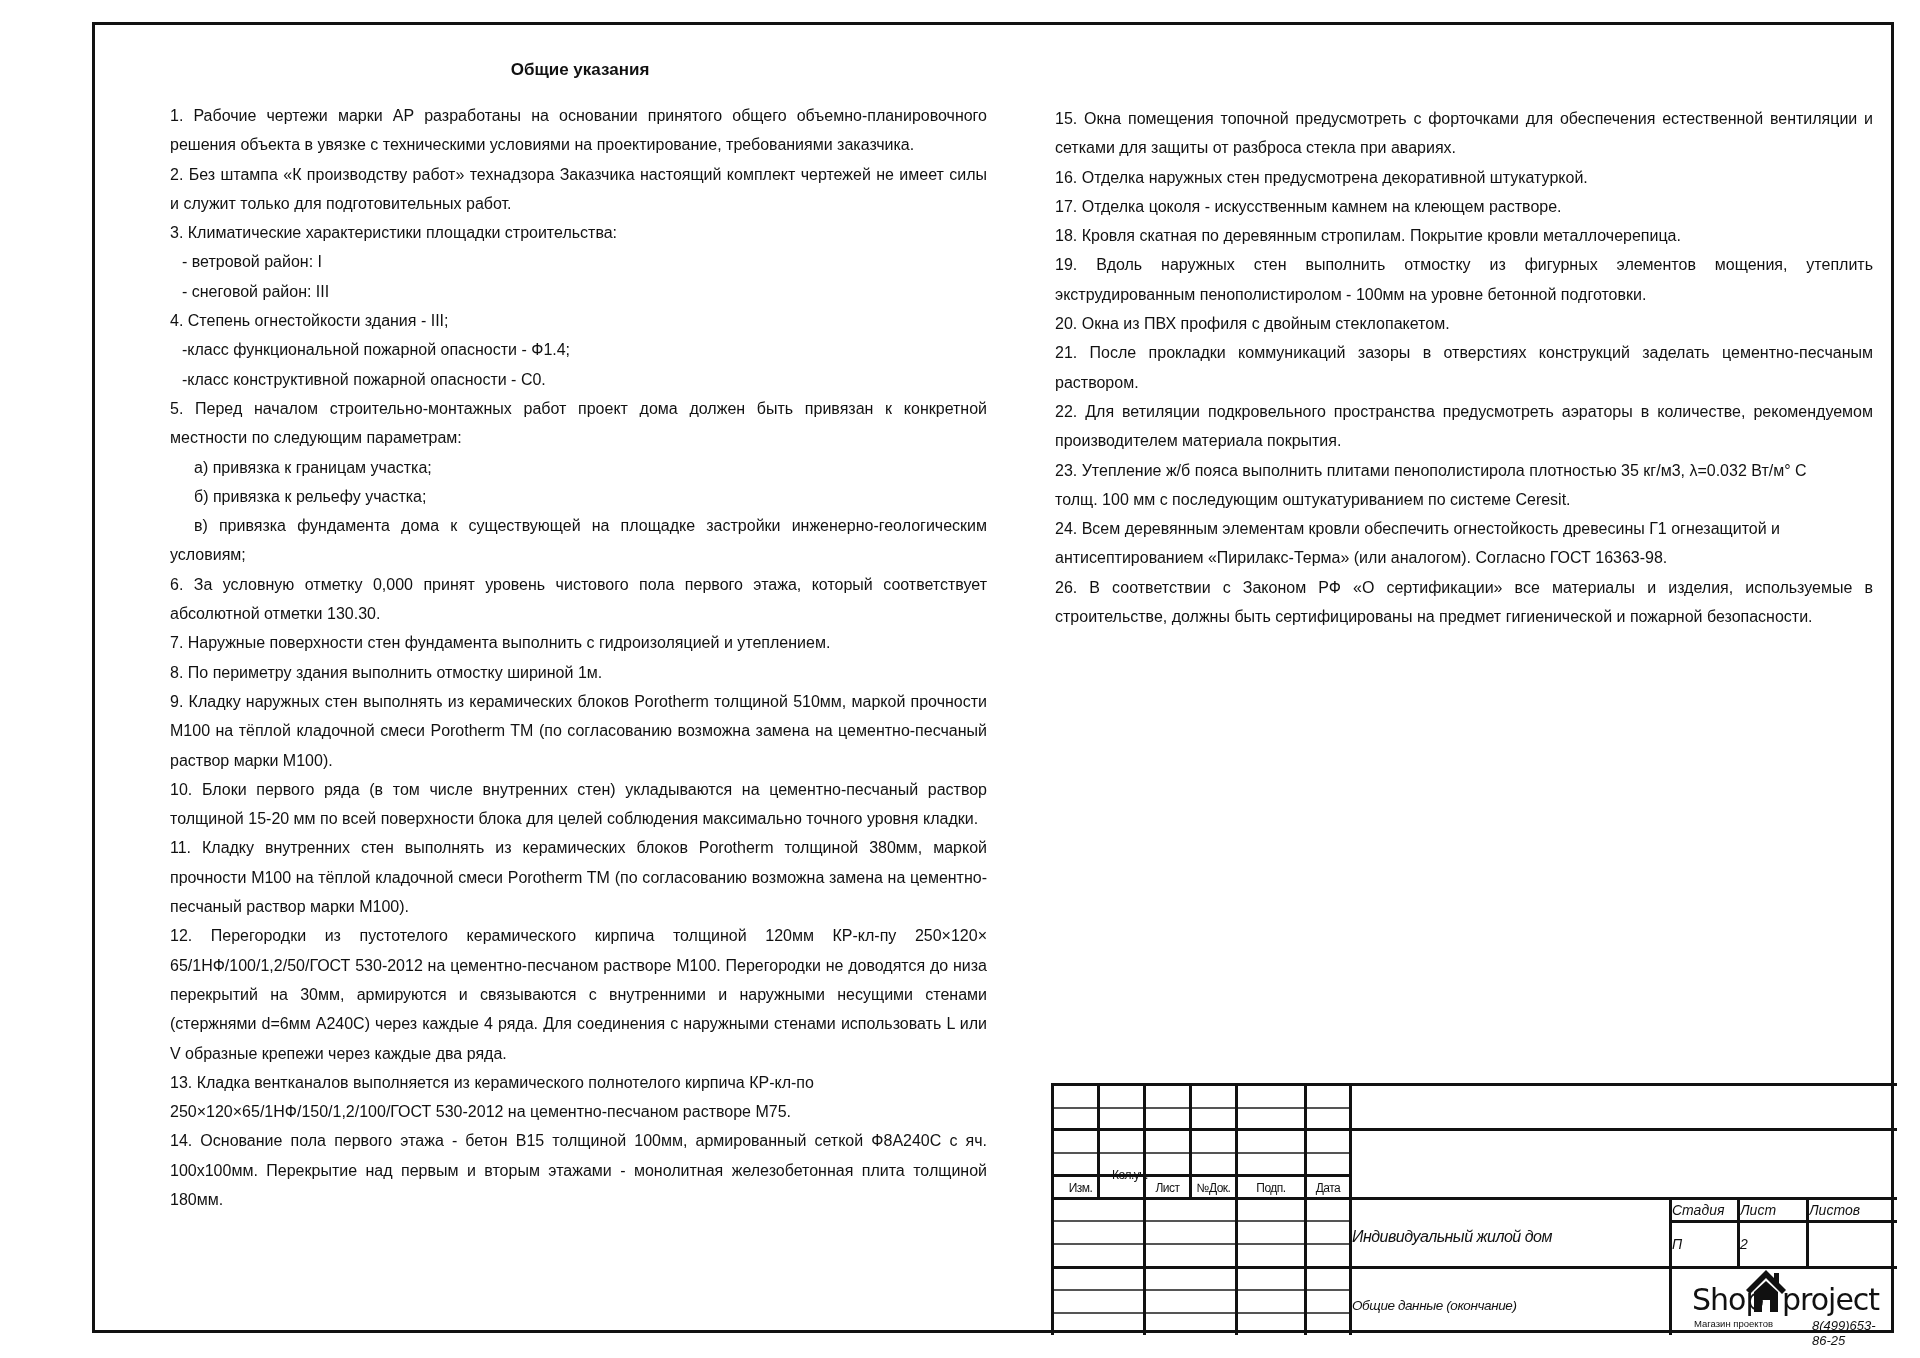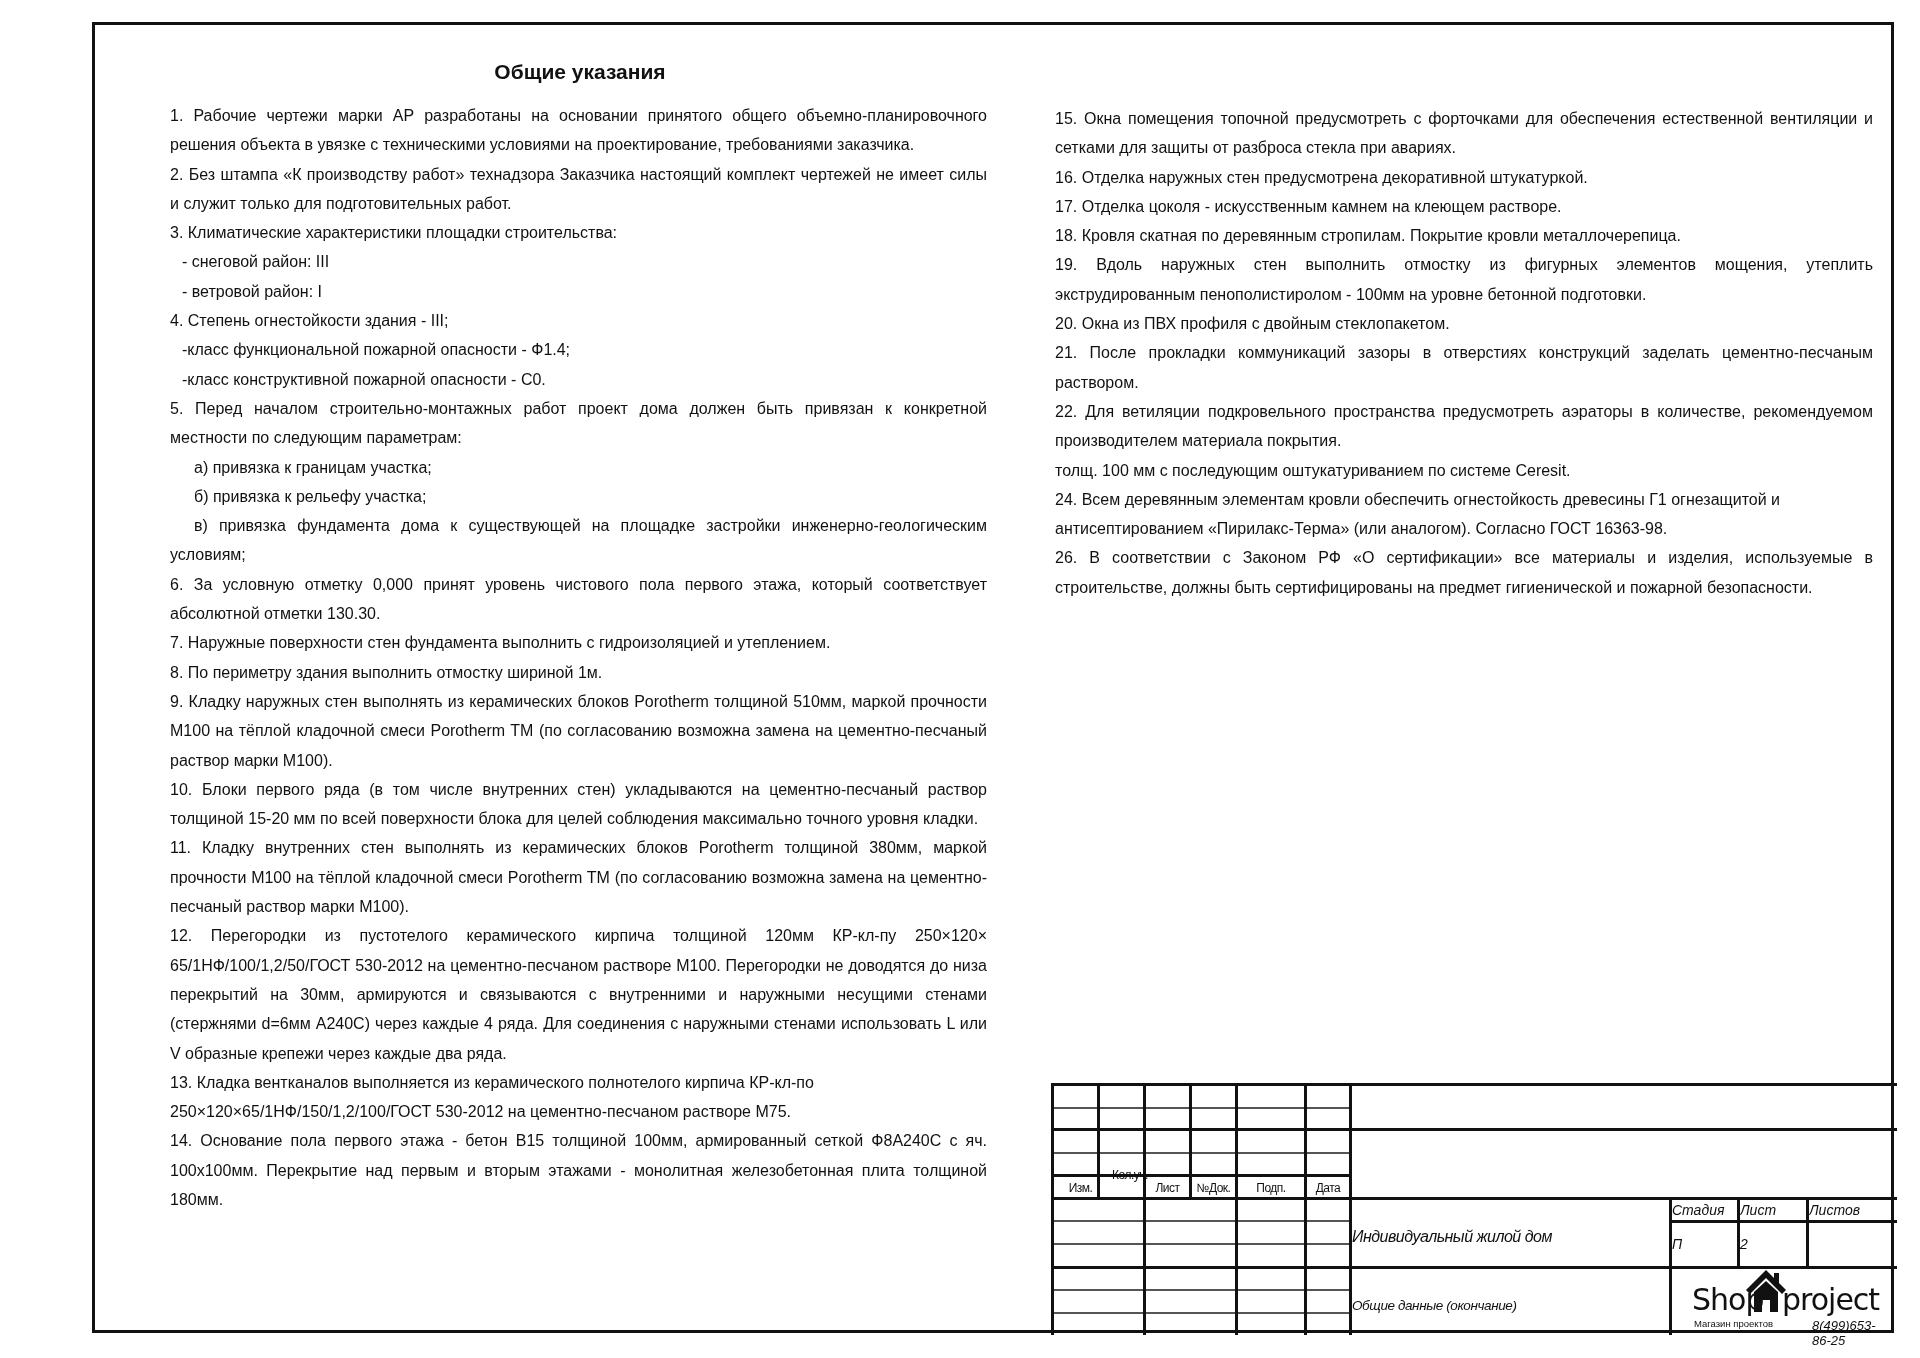--- a/index.html
+++ b/index.html
@@ -6,21 +6,21 @@
   body {
     width: 1920px; height: 1358px; background: #ffffff; position: relative;
     font-family: "Liberation Sans", sans-serif; color: #111; overflow: hidden;
   }
   .frame {
     position: absolute; left: 92px; top: 22px; width: 1802px; height: 1311px;
     border: 3px solid #111; box-sizing: border-box;
   }
   .doc-title {
     position: absolute; left: 420px; top: 60px; width: 320px; text-align: center;
-    font-weight: bold; font-size: 21px;
+    font-weight: bold; font-size: 17px;
   }
   .col {
     position: absolute; font-size: 16px; line-height: 29.3px;
   }
   .col-left { left: 170px; top: 101px; width: 817px; }
   .col-right { left: 1055px; top: 104px; width: 818px; }
   .note { text-align: justify; text-align-last: left; margin: 0; }
   .sub { margin: 0; }
   .sub.i1 { padding-left: 12px; }
   .sub.i2 { padding-left: 24px; }
@@ -44,22 +44,22 @@
 <body>
 
 <div class="frame"></div>
 
 <div class="doc-title">Общие указания</div>
 
 <div class="col col-left" id="col-left">
     <p class="note">1. Рабочие чертежи марки АР разработаны на основании принятого общего объемно-планировочного решения объекта в увязке с техническими условиями на проектирование, требованиями заказчика.</p>
     <p class="note">2. Без штампа «К производству работ» технадзора Заказчика настоящий комплект чертежей не имеет силы и служит только для подготовительных работ.</p>
     <p class="note">3. Климатические характеристики площадки строительства:</p>
+    <p class="sub i1">- ветровой район: I</p>
     <p class="sub i1">- снеговой район: III</p>
-    <p class="sub i1">- ветровой район: I</p>
     <p class="note">4. Степень огнестойкости здания - III;</p>
     <p class="sub i1">-класс функциональной пожарной опасности - Ф1.4;</p>
     <p class="sub i1">-класс конструктивной пожарной опасности - С0.</p>
     <p class="note">5. Перед началом строительно-монтажных работ проект дома должен быть привязан к конкретной местности по следующим параметрам:</p>
     <p class="sub i2">а) привязка к границам участка;</p>
     <p class="sub i2">б) привязка к рельефу участка;</p>
     <p class="note" style="text-indent: 24px;">в) привязка фундамента дома к существующей на площадке застройки инженерно-геологическим условиям;</p>
     <p class="note">6. За условную отметку 0,000 принят уровень чистового пола первого этажа, который соответствует абсолютной отметки 130.30.</p>
     <p class="note">7. Наружные поверхности стен фундамента выполнить с гидроизоляцией и утеплением.</p>
     <p class="note">8. По периметру здания выполнить отмостку шириной 1м.</p>
@@ -73,20 +73,21 @@
   </div>
 <div class="col col-right" id="col-right">
     <p class="note">15. Окна помещения топочной предусмотреть с форточками для обеспечения естественной вентиляции и сетками для защиты от разброса стекла при авариях.</p>
     <p class="note">16. Отделка наружных стен предусмотрена декоративной штукатуркой.</p>
     <p class="note">17. Отделка цоколя - искусственным камнем на клеющем растворе.</p>
     <p class="note">18. Кровля скатная по деревянным стропилам. Покрытие кровли металлочерепица.</p>
     <p class="note">19. Вдоль наружных стен выполнить отмостку из фигурных элементов мощения, утеплить экструдированным пенополистиролом - 100мм на уровне бетонной подготовки.</p>
     <p class="note">20. Окна из ПВХ профиля с двойным стеклопакетом.</p>
     <p class="note">21. После прокладки коммуникаций зазоры в отверстиях конструкций заделать цементно-песчаным раствором.</p>
     <p class="note">22. Для ветиляции подкровельного пространства предусмотреть аэраторы в количестве, рекомендуемом производителем материала покрытия.</p>
+    <p class="sub">23. Утепление ж/б пояса выполнить плитами пенополистирола плотностью 35 кг/м3, λ=0.032 Вт/м° С</p>
     <p class="sub">толщ. 100 мм с последующим оштукатуриванием по системе Ceresit.</p>
     <p class="sub">24. Всем деревянным элементам кровли обеспечить огнестойкость древесины Г1 огнезащитой и</p>
     <p class="sub">антисептированием «Пирилакс-Терма» (или аналогом). Согласно ГОСТ 16363-98.</p>
     <p class="note">26. В соответствии с Законом РФ «О сертификации» все материалы и изделия, используемые в строительстве, должны быть сертифицированы на предмет гигиенической и пожарной безопасности.</p>
   </div>
 
 <div>
 
   <div class="ln h" style="left:1051px;top:1083px;width:846px;"></div>
 

